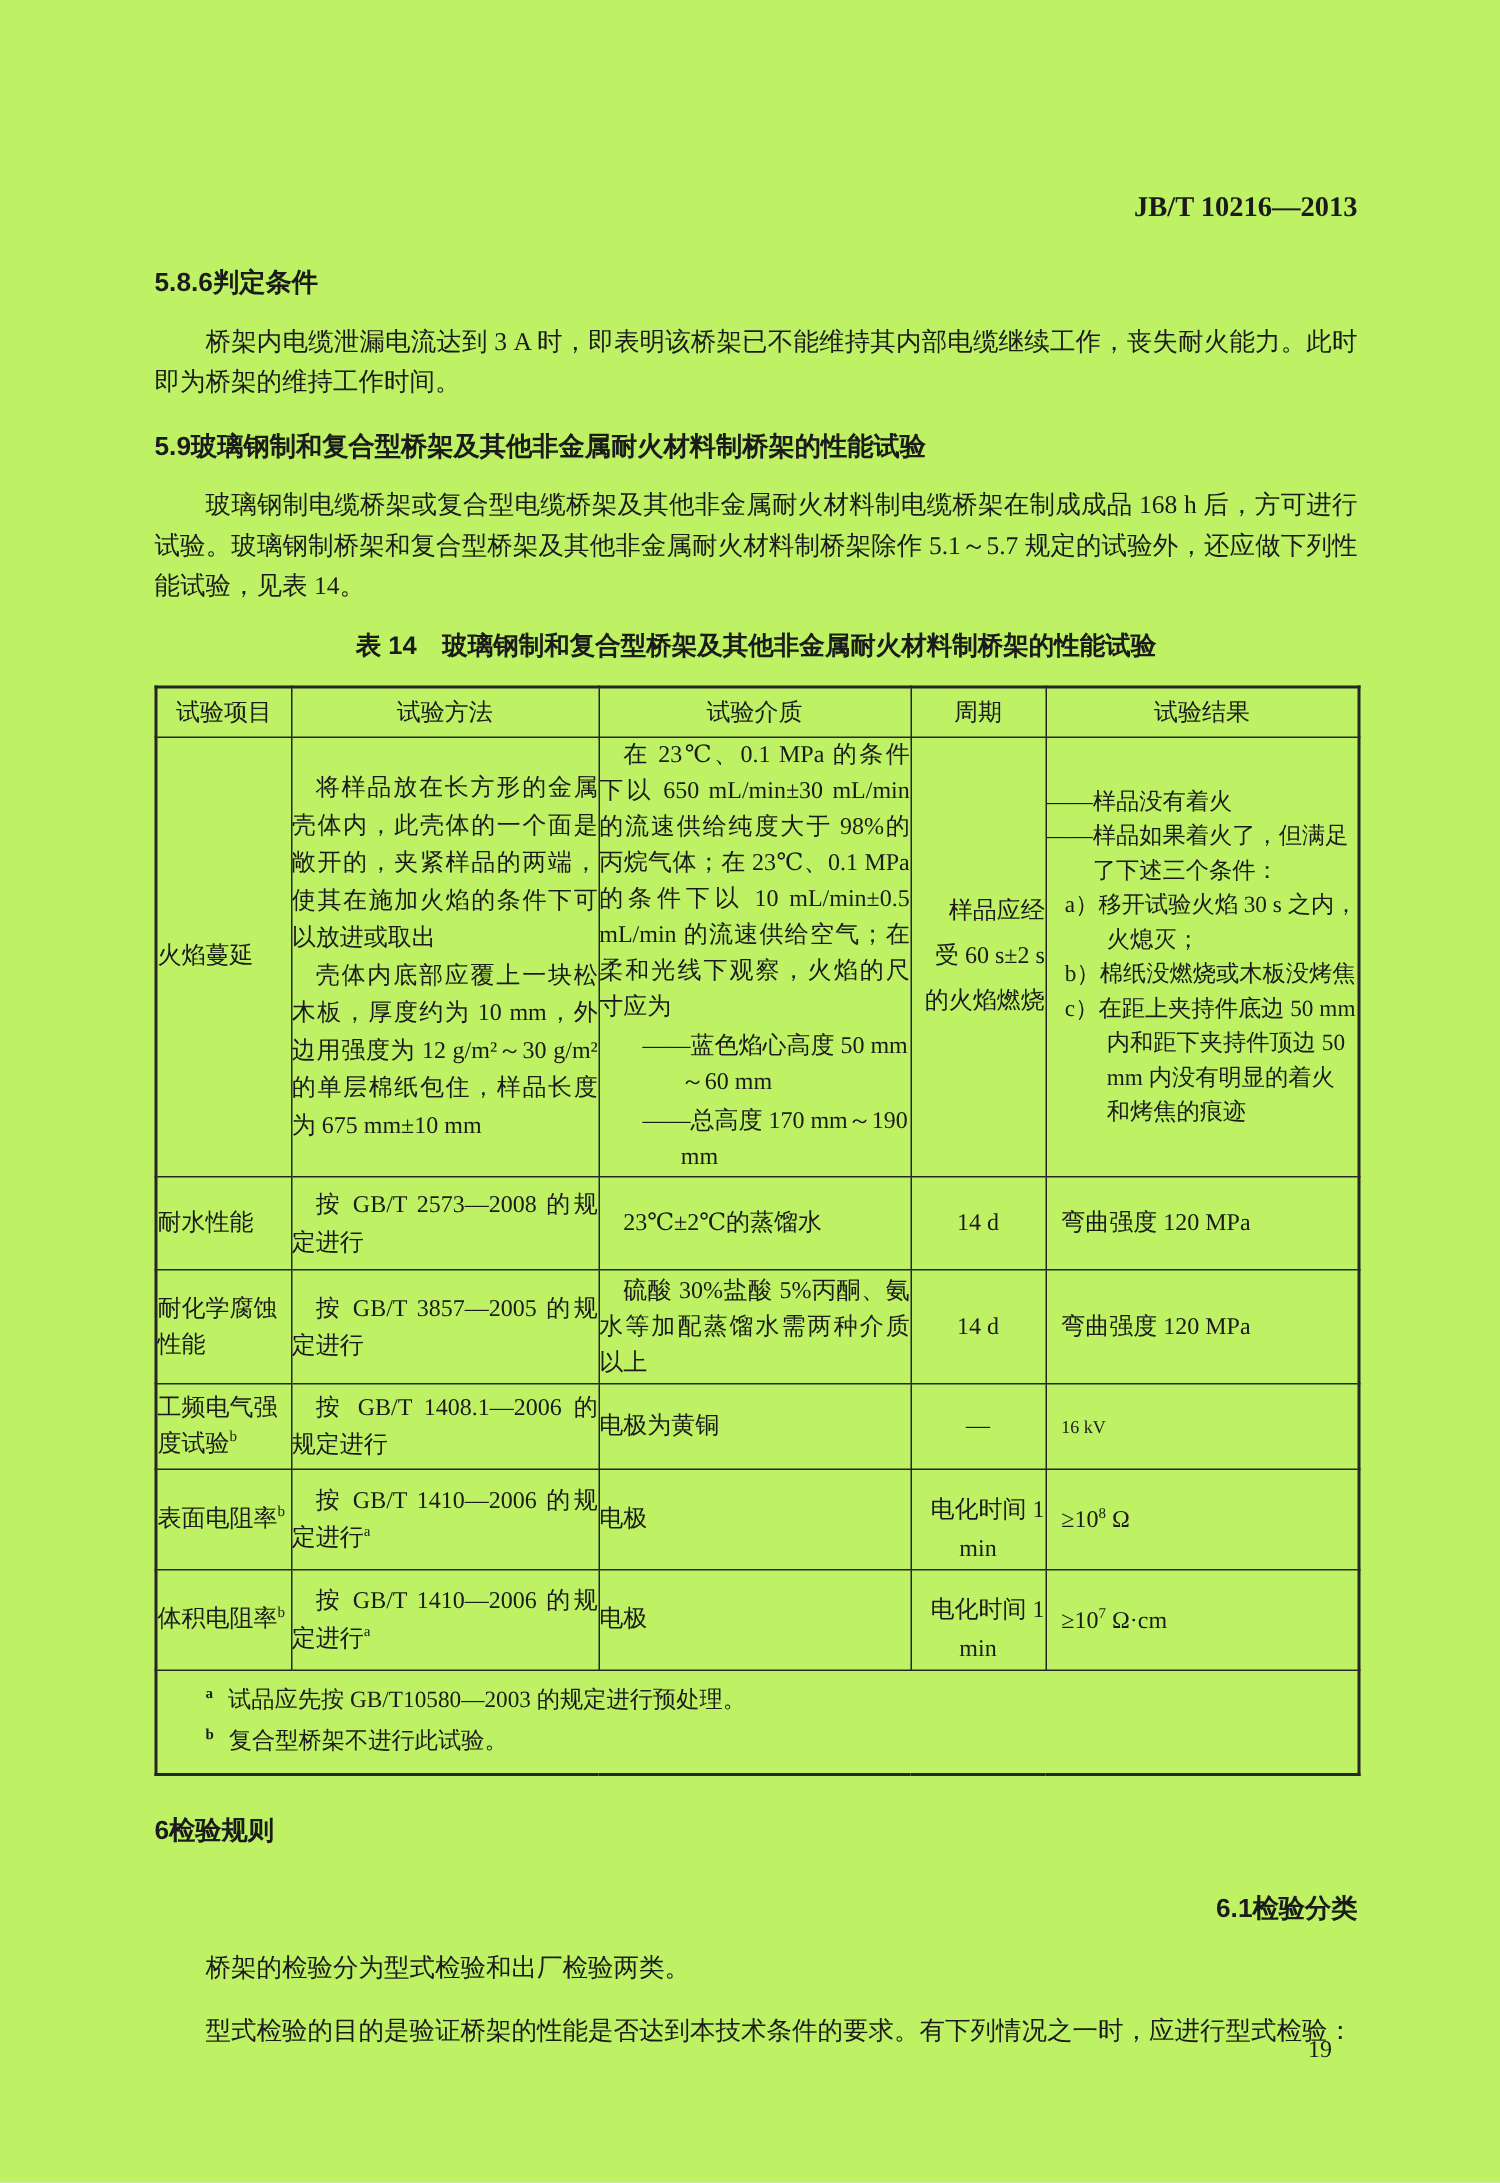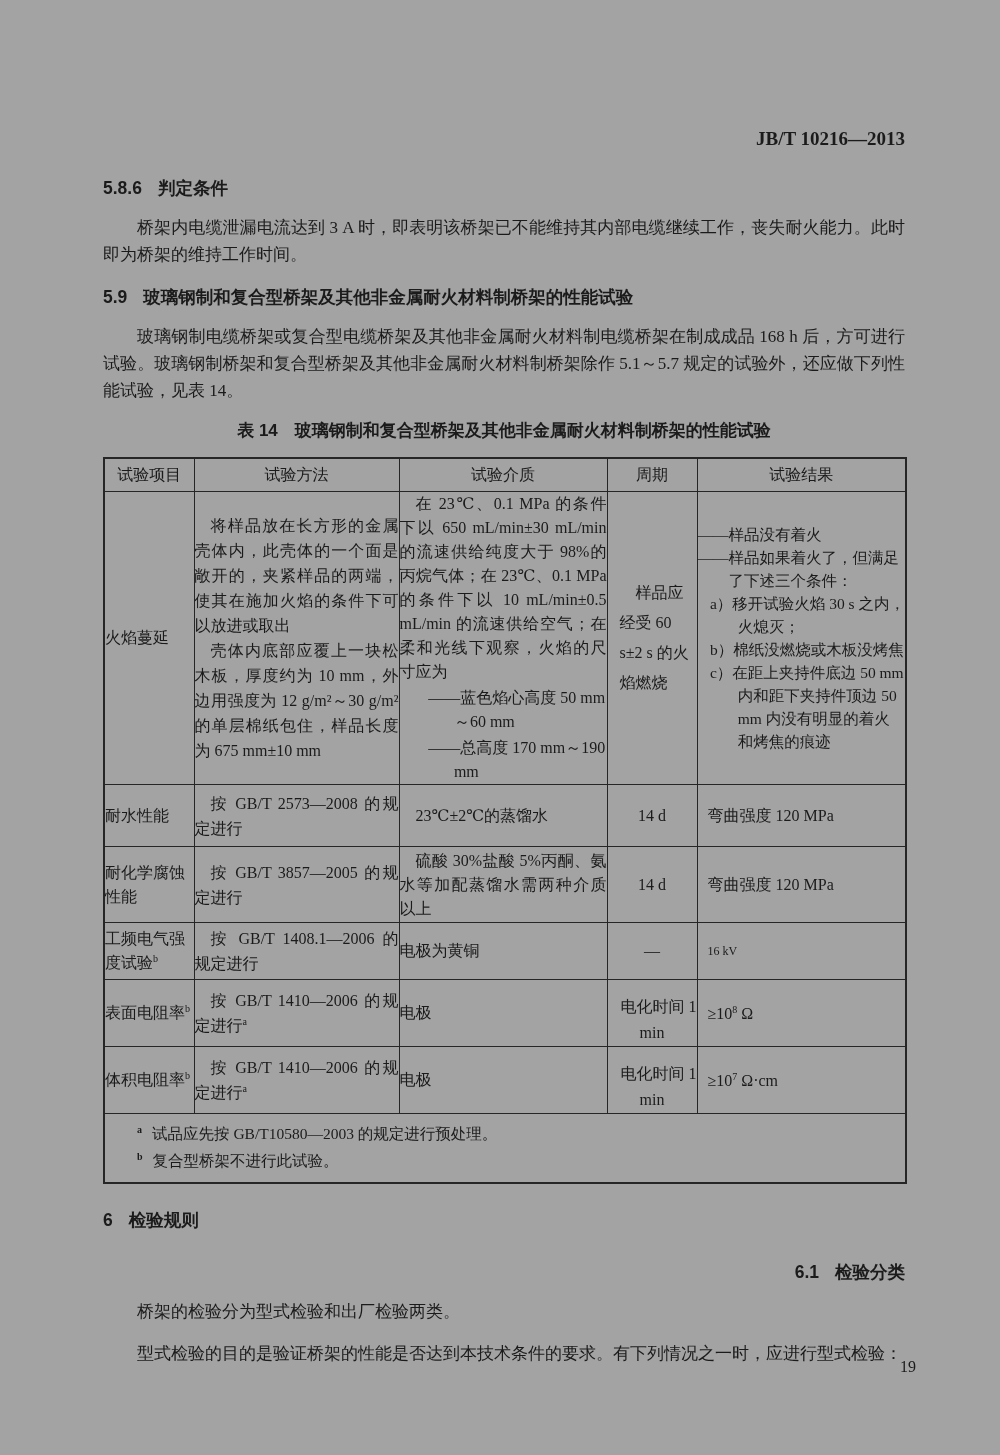--- a/index.html
+++ b/index.html
@@ -1,55 +1,55 @@
 <!DOCTYPE html>
 <html><head>
 <meta charset="utf-8">
 <style>
   html,body{margin:0;padding:0;}
   body{background:#e8e8e6;font-family:"Liberation Serif","DejaVu Serif",serif;color:#1b1b1b;}
-  .page{position:relative;width:1000px;height:1455px;margin:0 auto;background:#a3a3a3;
+  .page{position:relative;width:1000px;height:1455px;margin:0 auto;background:#bef264;
         box-sizing:border-box;padding:128px 95px 0 103px;overflow:hidden;}
   .doc-number{text-align:right;font-weight:bold;font-size:19px;line-height:22px;
               font-family:"Liberation Serif","DejaVu Serif",serif;margin-bottom:28px;}
   .h-sec{font-family:"Liberation Sans","DejaVu Sans",sans-serif;font-weight:bold;
          font-size:17.5px;line-height:21px;}
-  .h-num{margin-right:16px;}
+  .h-num{}
   .para{margin:15px 0 0 0;font-size:17px;line-height:27px;text-indent:2em;text-align:justify;}
   .gap18{margin-top:19px;}
   .tbl-caption{margin-top:16px;text-align:center;font-family:"Liberation Sans","DejaVu Sans",sans-serif;
                font-weight:bold;font-size:17px;line-height:22px;}
   table.tbl{border-collapse:collapse;table-layout:fixed;width:802px;margin-top:15px;
             font-size:16px;}
   .tbl th,.tbl td{border:1px solid #262626;padding:0;vertical-align:middle;font-weight:normal;}
   .tbl{border:2px solid #262626;}
   .tbl thead th{height:32px;text-align:center;font-size:16px;}
   .cellp{margin:0;text-align:justify;}
   .ind1{text-indent:1em;}
   .c-item{text-align:left;padding:0 12px;line-height:24px;}
   .c-method{padding:0 8px;line-height:25px;}
   .c-medium{padding:0 8px;line-height:24px;}
   .c-period{padding:0 6px;text-align:center;line-height:24px;}
   .c-result{padding:4px 6px;line-height:23px;font-size:15.5px;}
   .vtop{vertical-align:top;}
   .pt28{padding-top:28px;}
   .pt24{padding-top:24px;}
-  .period-flame{text-align:left;text-indent:1em;line-height:30px;margin-left:12px;}
+  .period-flame{text-align:right;text-indent:1em;line-height:30px;}
   .period-wrap{text-align:center;text-indent:0.8em;line-height:26px;margin-top:14px;}
   .hang-med{padding-left:3.4em;text-indent:-1.6em;text-align:left;margin-top:2px;}
   .hang-dash{padding-left:2em;text-indent:-2em;text-align:left;}
   .hang-abc{padding-left:2.6em;text-indent:-1.8em;text-align:left;}
   .res-line{text-align:left;}
   sup{font-size:10px;line-height:0;}
   .fn-cell{padding:6px 10px 8px 10px !important;vertical-align:top;}
   .fn-line{padding-left:22px;font-size:15.5px;line-height:27px;text-align:left;}
   .fn-line sup{font-weight:bold;margin-right:10px;}
   .sec-block{margin-top:26px;}
   .sec-sub{margin-top:31px;text-align:right;}
-  .page-num{position:absolute;top:1358px;right:84px;font-size:16px;}
+  .page-num{position:absolute;top:1358px;right:112px;font-size:16px;}
 </style>
 </head>
 <body>
 
 <div class="page">
 
   <div class="doc-number">JB/T 10216—2013</div>
 
   <div class="h-sec">
     <span class="h-num">5.8.6</span><span class="h-title">判定条件</span>

